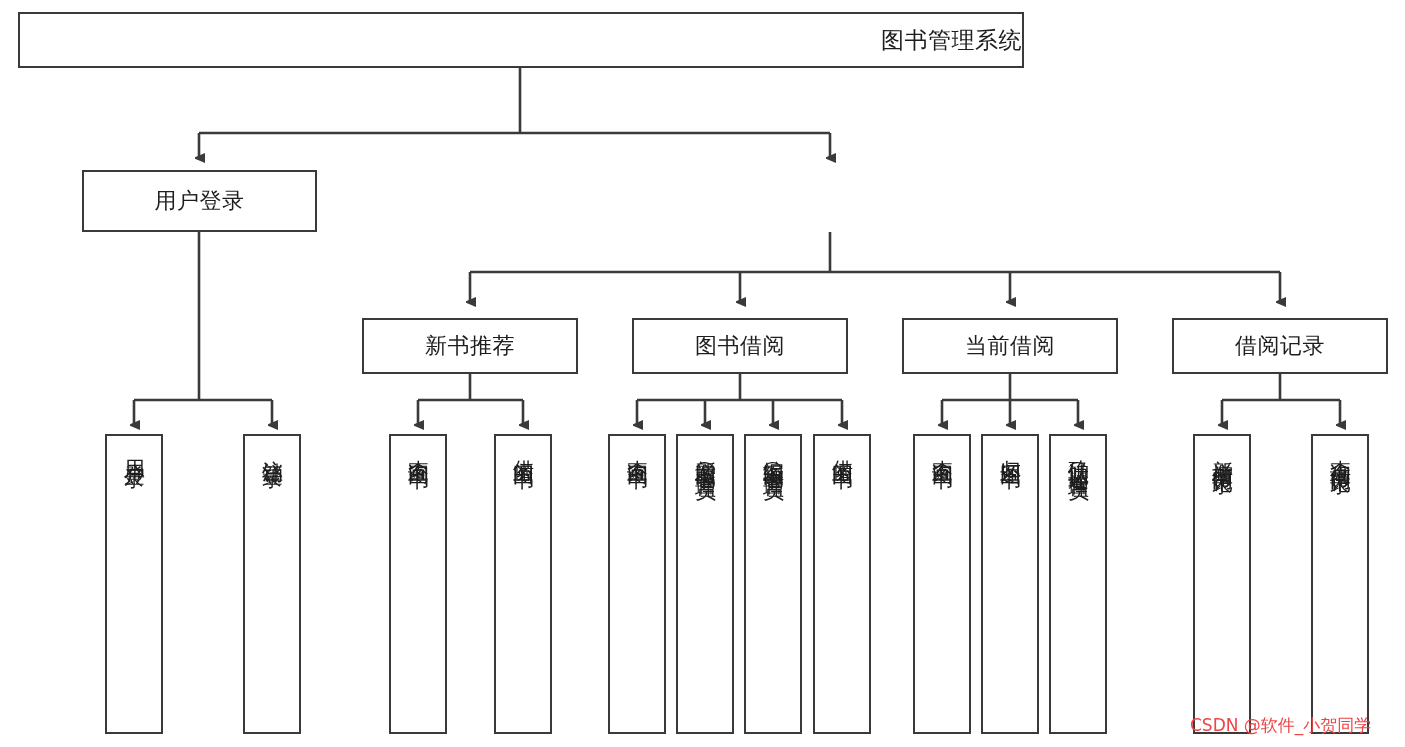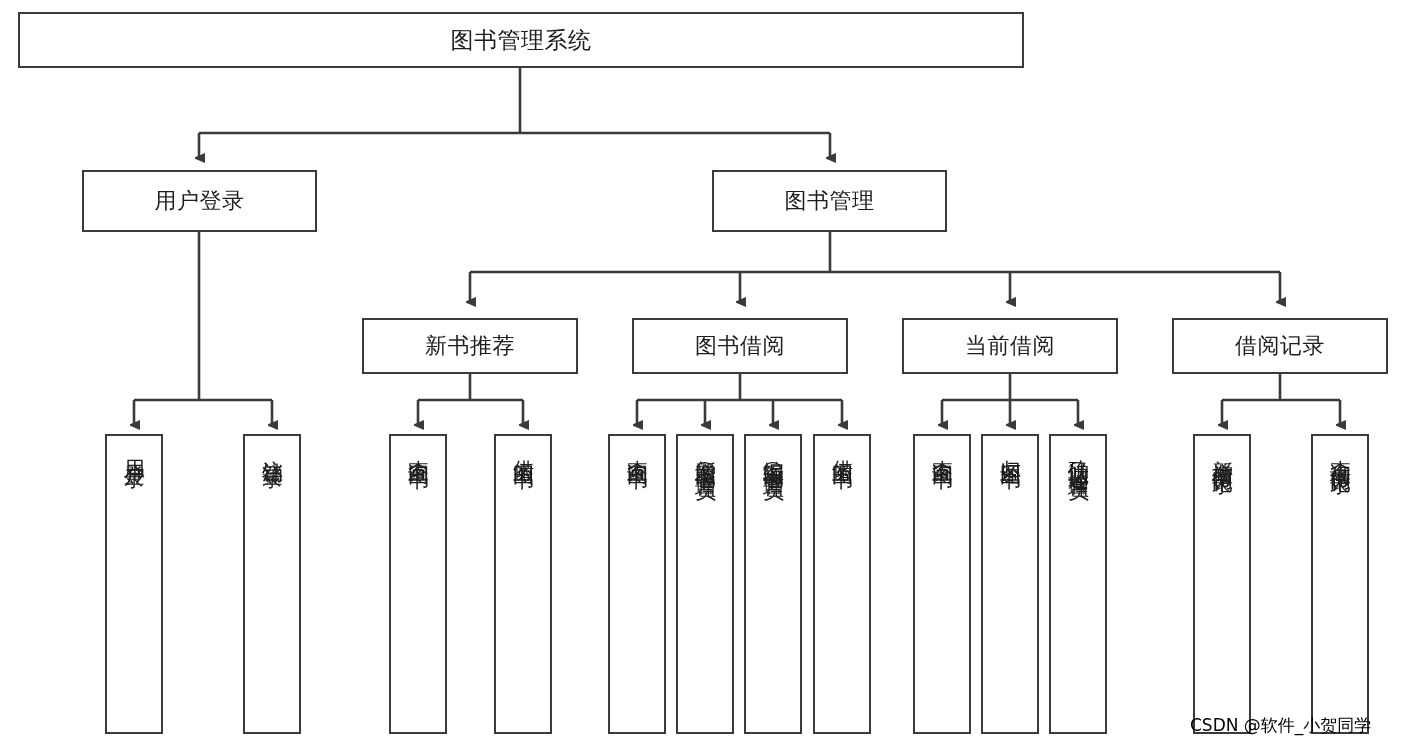--- a/index.html
+++ b/index.html
@@ -50,21 +50,21 @@
     writing-mode: vertical-rl;
     text-orientation: upright;
     font-size: 21px;
     letter-spacing: 3px;
     line-height: 1;
     white-space: nowrap;
   }
   .node.root .node-label { font-size: 23px; }
   .watermark {
     position: absolute;
-    color: #000000;
+    color: #ef4444;
     font-size: 17px;
     white-space: nowrap;
     z-index: 5;
     left: 1190px;
     top: 714px;
   }
 </style>
 </head>
 <body>
 
@@ -113,29 +113,26 @@
       <path d="M1010,400 L1010,425" marker-end="url(#arrow)"></path>
       <path d="M1078,400 L1078,425" marker-end="url(#arrow)"></path>
 
       <path d="M1280,374 L1280,400"></path>
       <path d="M1222,400 L1340,400"></path>
       <path d="M1222,400 L1222,425" marker-end="url(#arrow)"></path>
       <path d="M1340,400 L1340,425" marker-end="url(#arrow)"></path>
     </g>
   </svg>
 
-  <div class="node root" style="left:18px; top:12px; width:1006px; height:56px;">
+  <div class="node root" style="left:18px; top:12px; width:1006px; height:56px;justify-content:flex-end;">
     <span class="node-label">图书管理系统</span>
   </div>
 
   <div class="node" style="left:82px; top:170px; width:235px; height:62px;">
     <span class="node-label">用户登录</span>
-  </div>
-  <div class="node" style="left:712px; top:170px; width:235px; height:62px;">
-    <span class="node-label">图书管理</span>
   </div>
 
   <div class="node" style="left:632px; top:318px; width:216px; height:56px;">
     <span class="node-label">图书借阅</span>
   </div>
   <div class="node" style="left:362px; top:318px; width:216px; height:56px;">
     <span class="node-label">新书推荐</span>
   </div>
   <div class="node" style="left:1172px; top:318px; width:216px; height:56px;">
     <span class="node-label">借阅记录</span>

